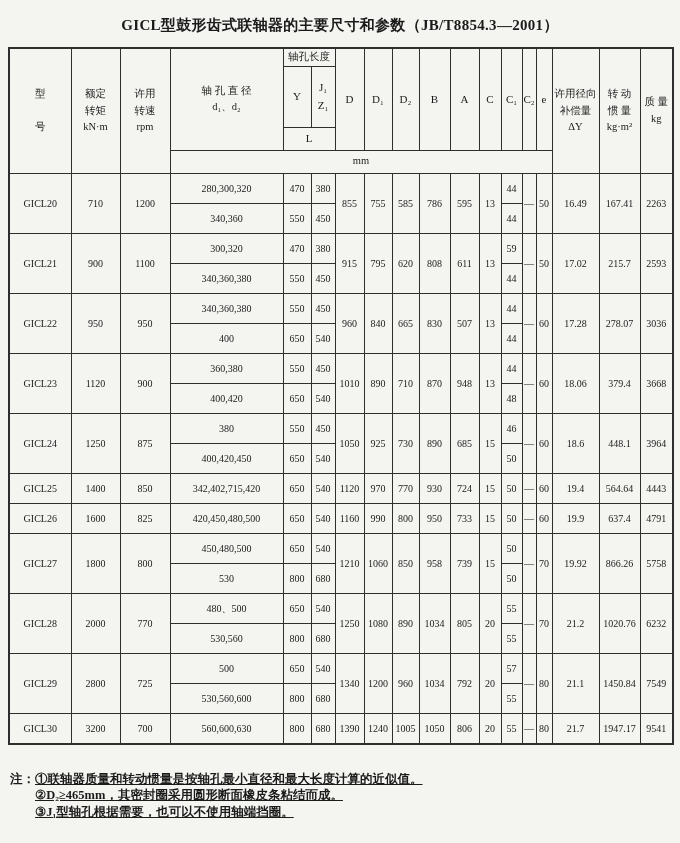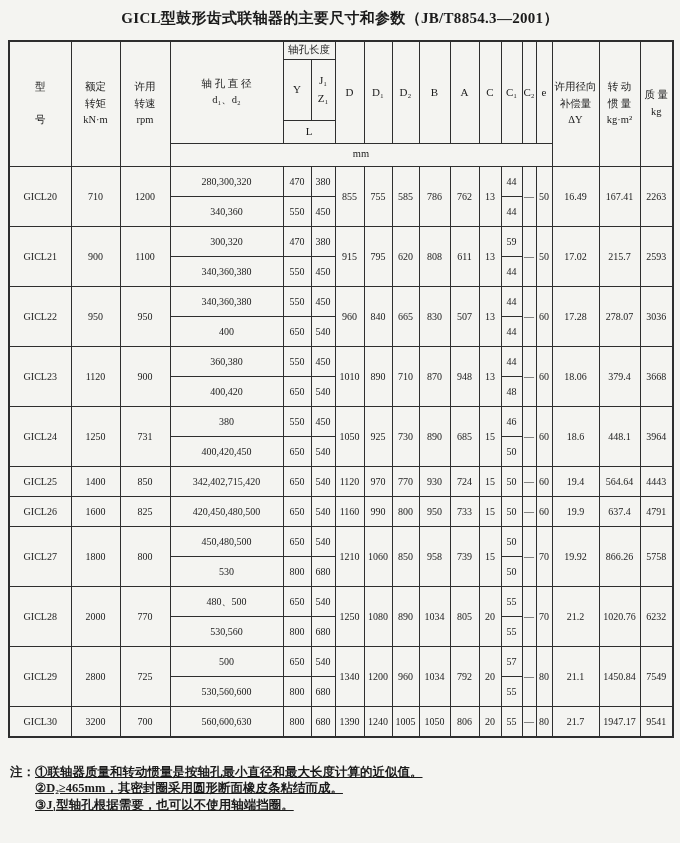--- a/index.html
+++ b/index.html
@@ -5,21 +5,21 @@
   html,body{margin:0;padding:0;}
   body{
     width:680px;height:843px;
     background:#f4f4f1;
     color:#1b1b1b;
     font-family:"Liberation Serif","DejaVu Serif",serif;
     overflow:hidden;
   }
   .title{
     text-align:center;
-    padding-top:9px;
+    padding-top:16px;
     font-size:15px;
     font-weight:bold;
     letter-spacing:0.3px;
   }
   table{
     border-collapse:collapse;
     table-layout:fixed;
     width:664px;
     margin:12px 0 0 8px;
     border:2px solid #2e2e2e;
@@ -134,21 +134,21 @@
         <td rowspan="2">GICL20</td>
         <td rowspan="2">710</td>
         <td rowspan="2">1200</td>
         <td>280,300,320</td>
         <td>470</td>
         <td>380</td>
         <td rowspan="2">855</td>
         <td rowspan="2">755</td>
         <td rowspan="2">585</td>
         <td rowspan="2">786</td>
-        <td rowspan="2">762</td>
+        <td rowspan="2">595</td>
         <td rowspan="2">13</td>
         <td>44</td>
         <td rowspan="2">—</td>
         <td rowspan="2">50</td>
         <td rowspan="2">16.49</td>
         <td rowspan="2">167.41</td>
         <td rowspan="2">2263</td>
       </tr>
       <tr>
         <td>340,360</td>
@@ -230,21 +230,21 @@
       </tr>
       <tr>
         <td>400,420</td>
         <td>650</td>
         <td>540</td>
         <td>48</td>
       </tr>
       <tr>
         <td rowspan="2">GICL24</td>
         <td rowspan="2">1250</td>
-        <td rowspan="2">731</td>
+        <td rowspan="2">875</td>
         <td>380</td>
         <td>550</td>
         <td>450</td>
         <td rowspan="2">1050</td>
         <td rowspan="2">925</td>
         <td rowspan="2">730</td>
         <td rowspan="2">890</td>
         <td rowspan="2">685</td>
         <td rowspan="2">15</td>
         <td>46</td>

